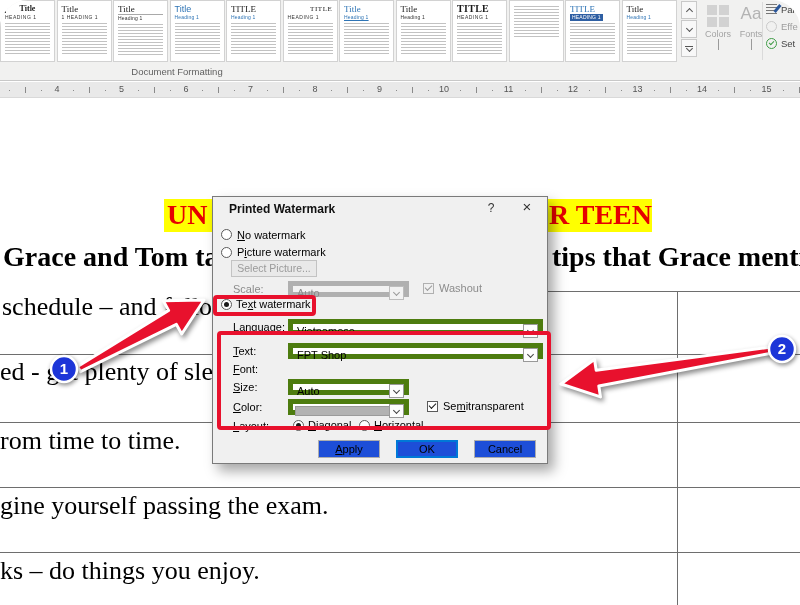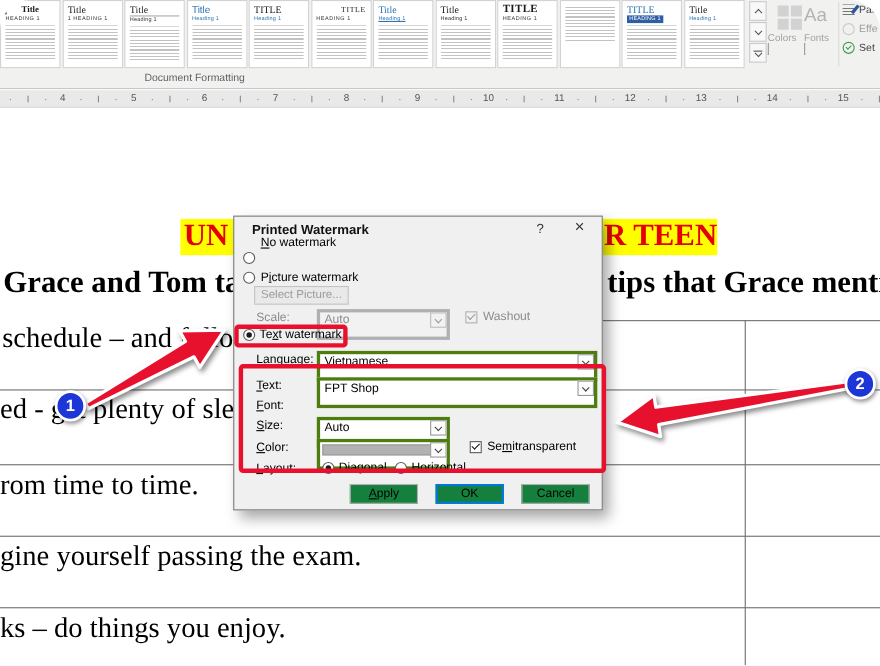--- a/index.html
+++ b/index.html
@@ -24,21 +24,21 @@
   .hs-bar{background:#2e5fa3;color:#fff;width:fit-content;padding:0 2px;}
   .cl{margin-top:2px;height:32px;background:repeating-linear-gradient(to bottom,#c2c2c2 0 1px,transparent 1px 3px);}
   .corner-mark{position:absolute;left:0;top:0;width:6px;height:13px;background:#3c3c3c;z-index:3;}
   .grp-label{position:absolute;left:97px;top:66px;width:160px;text-align:center;font-size:9.5px;color:#5f5f5f;}
   .gbtn{position:absolute;left:681px;width:16px;height:18px;background:#f8f8f8;border:1px solid #c9c9c9;
         display:flex;align-items:center;justify-content:center;flex-direction:column;}
   .chev{width:5px;height:5px;border-right:1.2px solid #555;border-bottom:1.2px solid #555;transform:rotate(45deg);margin-top:-2px;}
   .chev.up{transform:rotate(-135deg);margin-top:2px;}
   .chev.sm{width:4px;height:4px;border-color:#9a9a9a;}
   .morebar{width:8px;border-top:1.5px solid #555;margin-bottom:2px;}
-  .ribbtn{position:absolute;top:1px;width:40px;height:60px;color:#a3a3a3;font-size:9px;}
+  .ribbtn{position:absolute;top:1px;width:40px;height:60px;text-align:center;color:#a3a3a3;font-size:9px;}
   .gridicon{width:22px;height:22px;margin:4px auto 2px;display:grid;grid-template-columns:10px 10px;grid-template-rows:10px 10px;gap:2px;}
   .gridicon i{background:#d2d2d2;}
   .aa-icon{font-size:17px;line-height:26px;color:#b3b3b3;height:28px;}
   .vsep{position:absolute;left:762px;top:2px;width:1px;height:58px;background:#dadada;}
   .sideb{position:absolute;left:766px;width:60px;height:14px;display:flex;align-items:center;gap:4px;font-size:9.5px;color:#444;}
   .sideb.dim{color:#9d9d9d;}
   .paricon{width:11px;height:10px;background:repeating-linear-gradient(to bottom,#777 0 1px,transparent 1px 3px);position:relative;flex:none;}
   .paricon::after{content:"";position:absolute;right:-2px;top:0;width:3px;height:9px;background:#2b579a;transform:rotate(40deg);}
   .efficon{width:11px;height:11px;border:1.5px solid #c9c9c9;border-radius:50%;flex:none;}
   .seticon{width:11px;height:11px;border:1.5px solid #3f9c46;border-radius:50%;position:relative;flex:none;}
@@ -63,33 +63,33 @@
   .dlg-help{position:absolute;left:270px;top:4px;width:16px;text-align:center;font-size:12px;color:#333;cursor:pointer;}
   .dlg-close{position:absolute;left:303px;top:1px;width:22px;text-align:center;font-size:15px;color:#333;cursor:pointer;}
   .lbl{position:absolute;line-height:13px;}
   .lbl.dim{color:#8c8c8c;}
   .radio{position:absolute;width:11px;height:11px;border:1px solid #5a5a5a;border-radius:50%;background:#fff;}
   .radio.sel::after{content:"";position:absolute;left:2px;top:2px;width:5px;height:5px;border-radius:50%;background:#1a1a1a;}
   .cb{position:absolute;width:11px;height:11px;border:1px solid #5a5a5a;background:#fff;}
   .cb .check{position:absolute;left:1px;top:1px;width:7px;height:4px;border-left:1.5px solid #1a1a1a;border-bottom:1.5px solid #1a1a1a;transform:rotate(-45deg);}
   .cb.dis{border-color:#b0b0b0;background:#f0f0f0;}
   .cb.dis .check{border-color:#9a9a9a;}
-  .combo{position:absolute;height:28px;background:#fff;border:3px solid #4d7c0f;text-decoration:underline;}
+  .combo{position:absolute;height:16px;background:#fff;border:5px solid #4d7c0f;text-decoration:underline;}
   .combo .cval{position:absolute;left:4px;top:1px;font-size:11px;color:#000;white-space:nowrap;}
   .combo .dd{position:absolute;right:0;top:0;width:15px;height:14px;border:1px solid #999;background:#fdfdfd;
              display:flex;align-items:center;justify-content:center;}
   .combo .dd .chev{border-color:#444;margin-top:-1px;}
   .combo.dis{background:#f2f2f2;border-color:#b0b0b0;}
   .combo.dis .cval{color:#8c8c8c;}
   .combo.dis .dd{background:#f2f2f2;border-color:#bdbdbd;}
   .combo.dis .dd .chev{border-color:#9a9a9a;}
   .swatch{position:absolute;left:2px;top:2px;width:100px;height:10px;background:#b2b2b2;border:1px solid #9a9a9a;}
   .pushbtn{position:absolute;background:#e9e9e9;border:1px solid #c3c3c3;color:#9b9b9b;font-size:10.5px;
            text-align:center;line-height:15px;}
-  .btn{position:absolute;width:62px;height:18px;background:#15803d;border:1px solid #adadad;font-size:11px;
+  .btn{position:absolute;width:62px;height:18px;background:#1d4ed8;border:1px solid #adadad;font-size:11px;
        text-align:center;line-height:16px;color:#000;cursor:pointer;}
   .btn-default{border:2px solid #0078d7;line-height:14px;}
   
   .redrect{position:absolute;border:4px solid #e8112d;border-radius:4px;z-index:20;}
   .overlay{position:absolute;left:0;top:0;z-index:25;pointer-events:none;}
   .arrow{stroke:#fff;stroke-width:3;stroke-linejoin:round;filter:drop-shadow(2px 3px 2.5px rgba(0,0,0,.45));}
   .badge{stroke:#fff;stroke-width:2.5;filter:drop-shadow(1.5px 2px 2px rgba(0,0,0,.45));}
   .badge-num{font:bold 15px "Liberation Sans",sans-serif;fill:#fff;text-anchor:middle;}
   u{text-decoration:underline;}
 </style>
@@ -280,21 +280,21 @@
   <div class="hline" style="left:0;top:487px;width:800px"></div>
   <div class="hline" style="left:0;top:552px;width:800px"></div>
   <div class="vline" style="left:677px;top:291px;height:314px"></div>
 
   <div class="dialog">
     <div class="dlg-title">Printed Watermark</div>
     <div class="dlg-help">?</div>
     <div class="dlg-close">×</div>
 
     <span class="radio" style="left:8px;top:32px"></span>
-    <span class="lbl" style="left:24px;top:18px"><span></span><u>N</u><span>o watermark</span></span>
+    <span class="lbl" style="left:24px;top:32px"><span></span><u>N</u><span>o watermark</span></span>
 
     <span class="radio" style="left:8px;top:50px"></span>
     <span class="lbl" style="left:24px;top:49px"><span>P</span><u>i</u><span>cture watermark</span></span>
 
     <div class="pushbtn" style="left:18px;top:63px;width:86px;height:17px">Select Picture...</div>
 
     <span class="lbl dim" style="left:20px;top:86px">Scale:</span>
     <div class="combo dis" style="left:75px;top:84px;width:121px">
       <span class="cval">Auto</span>
       <span class="dd">

